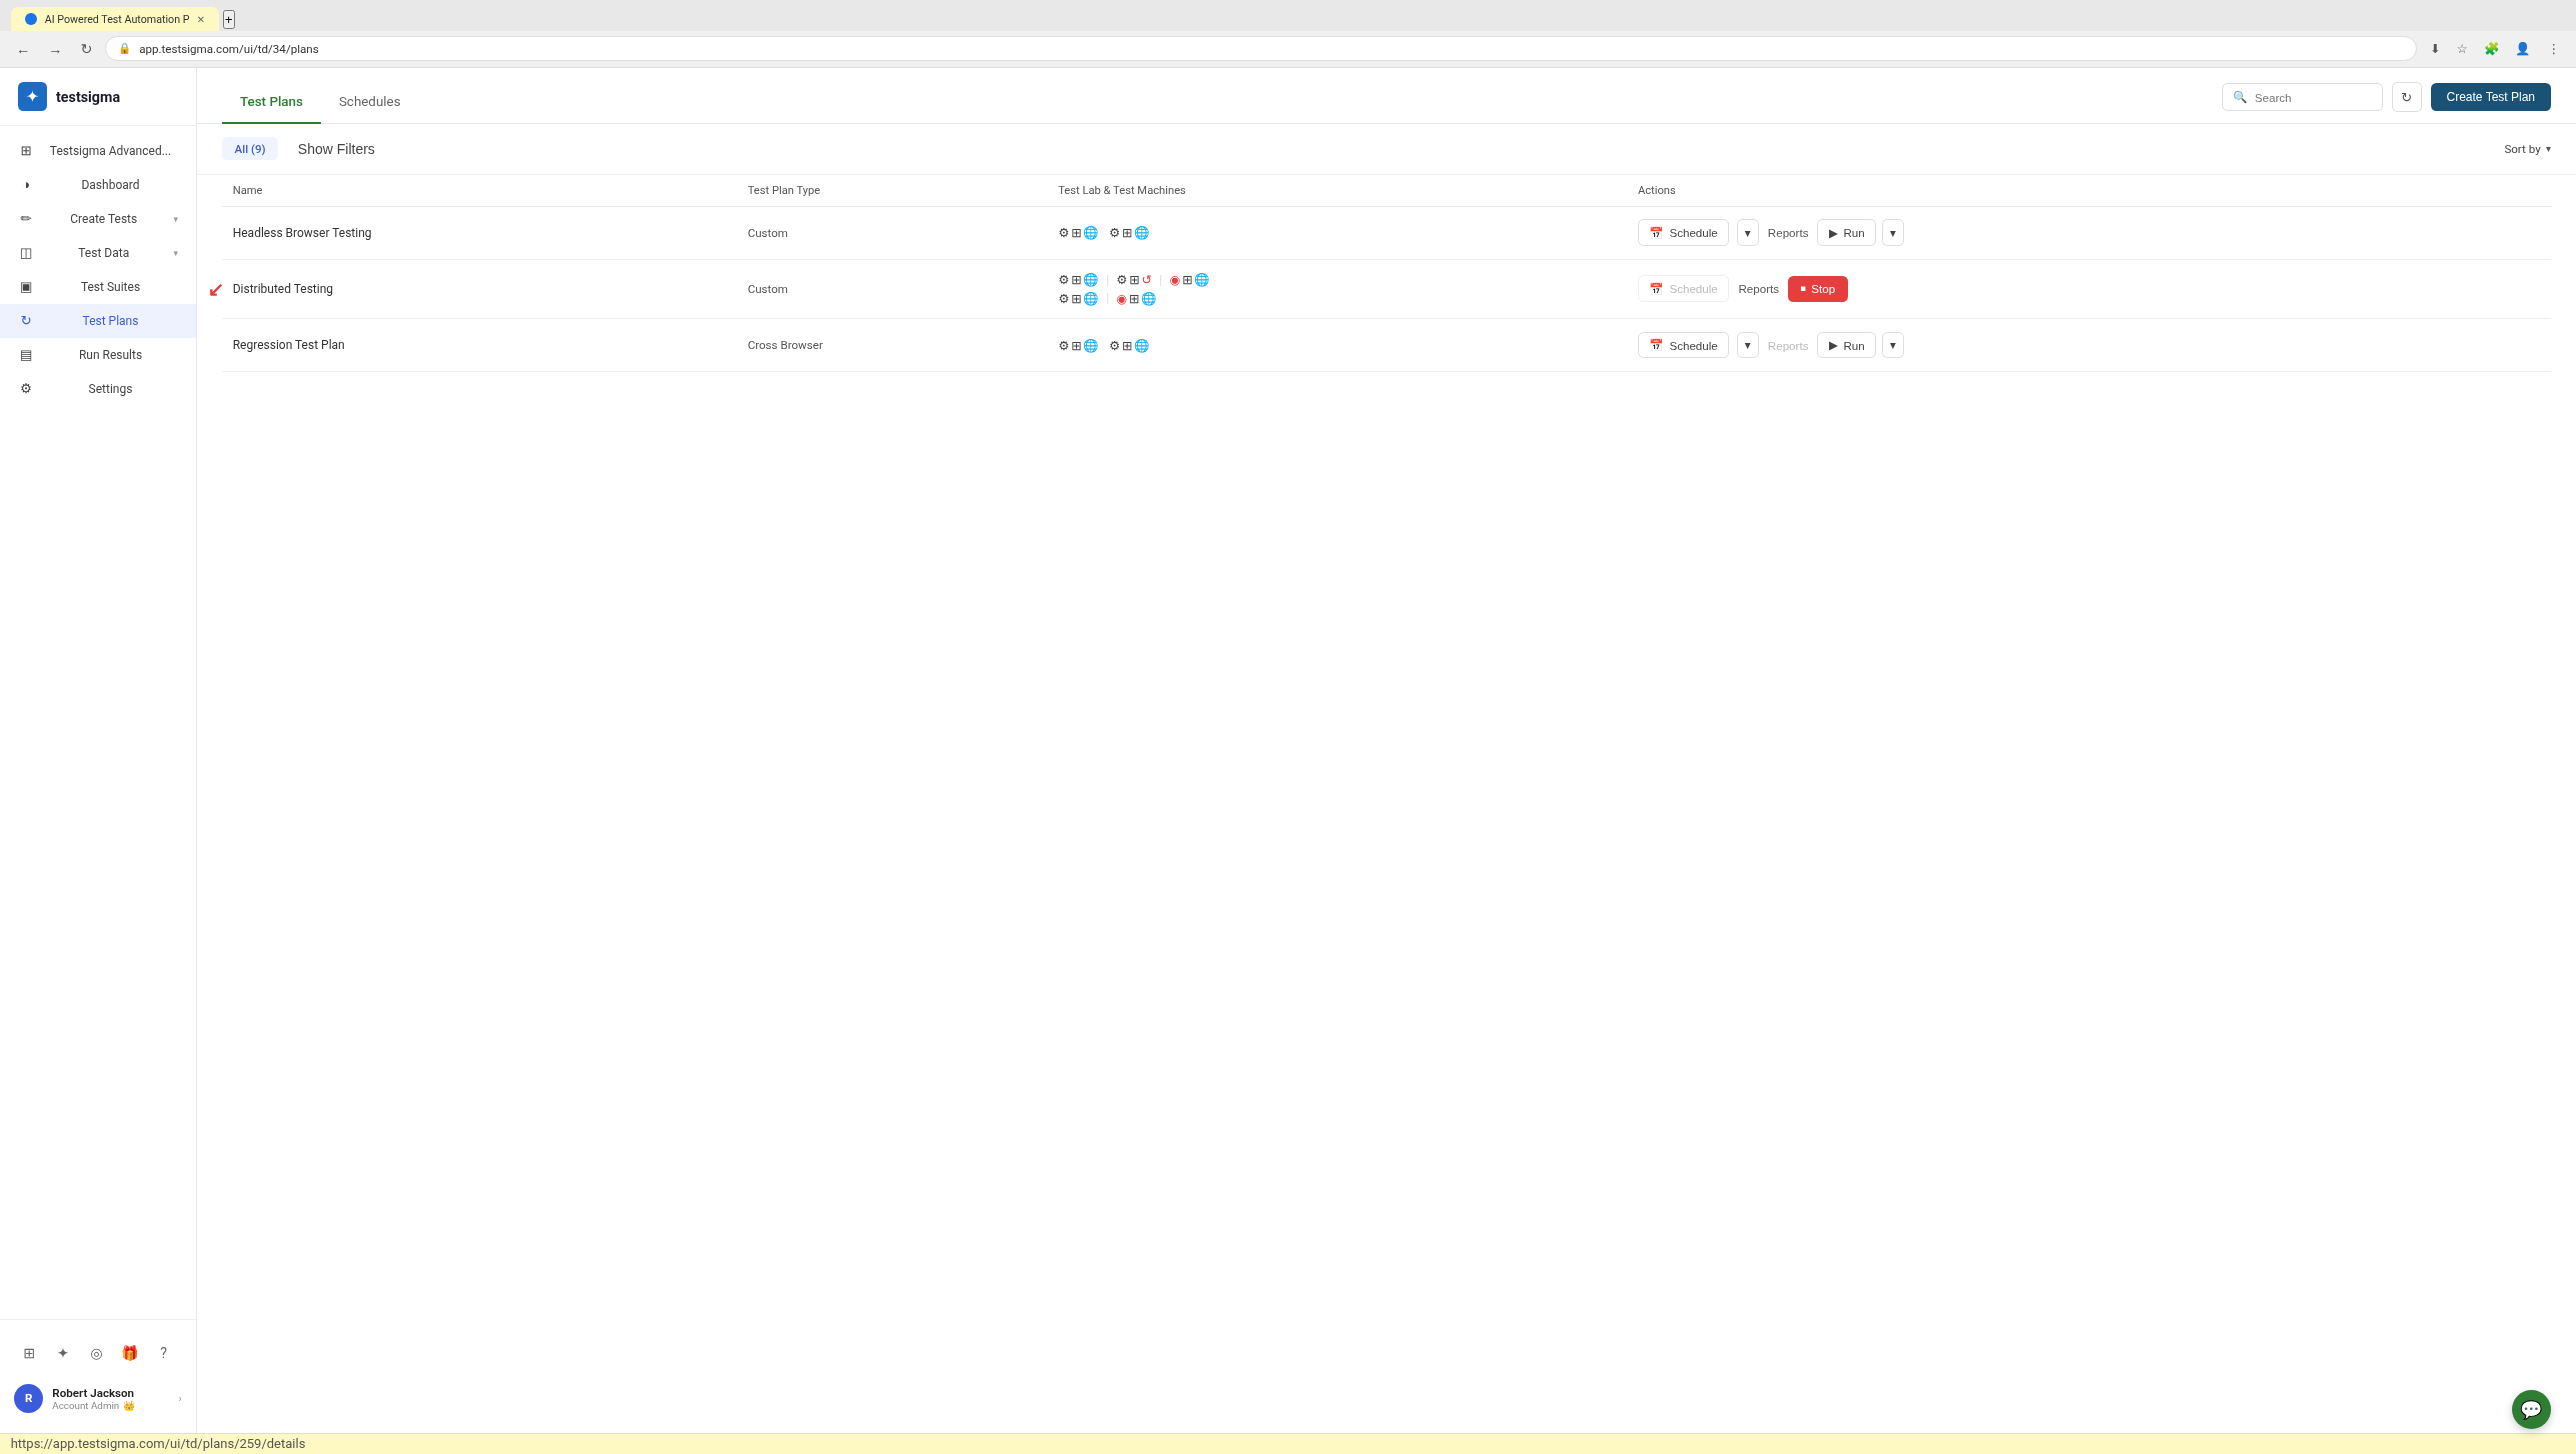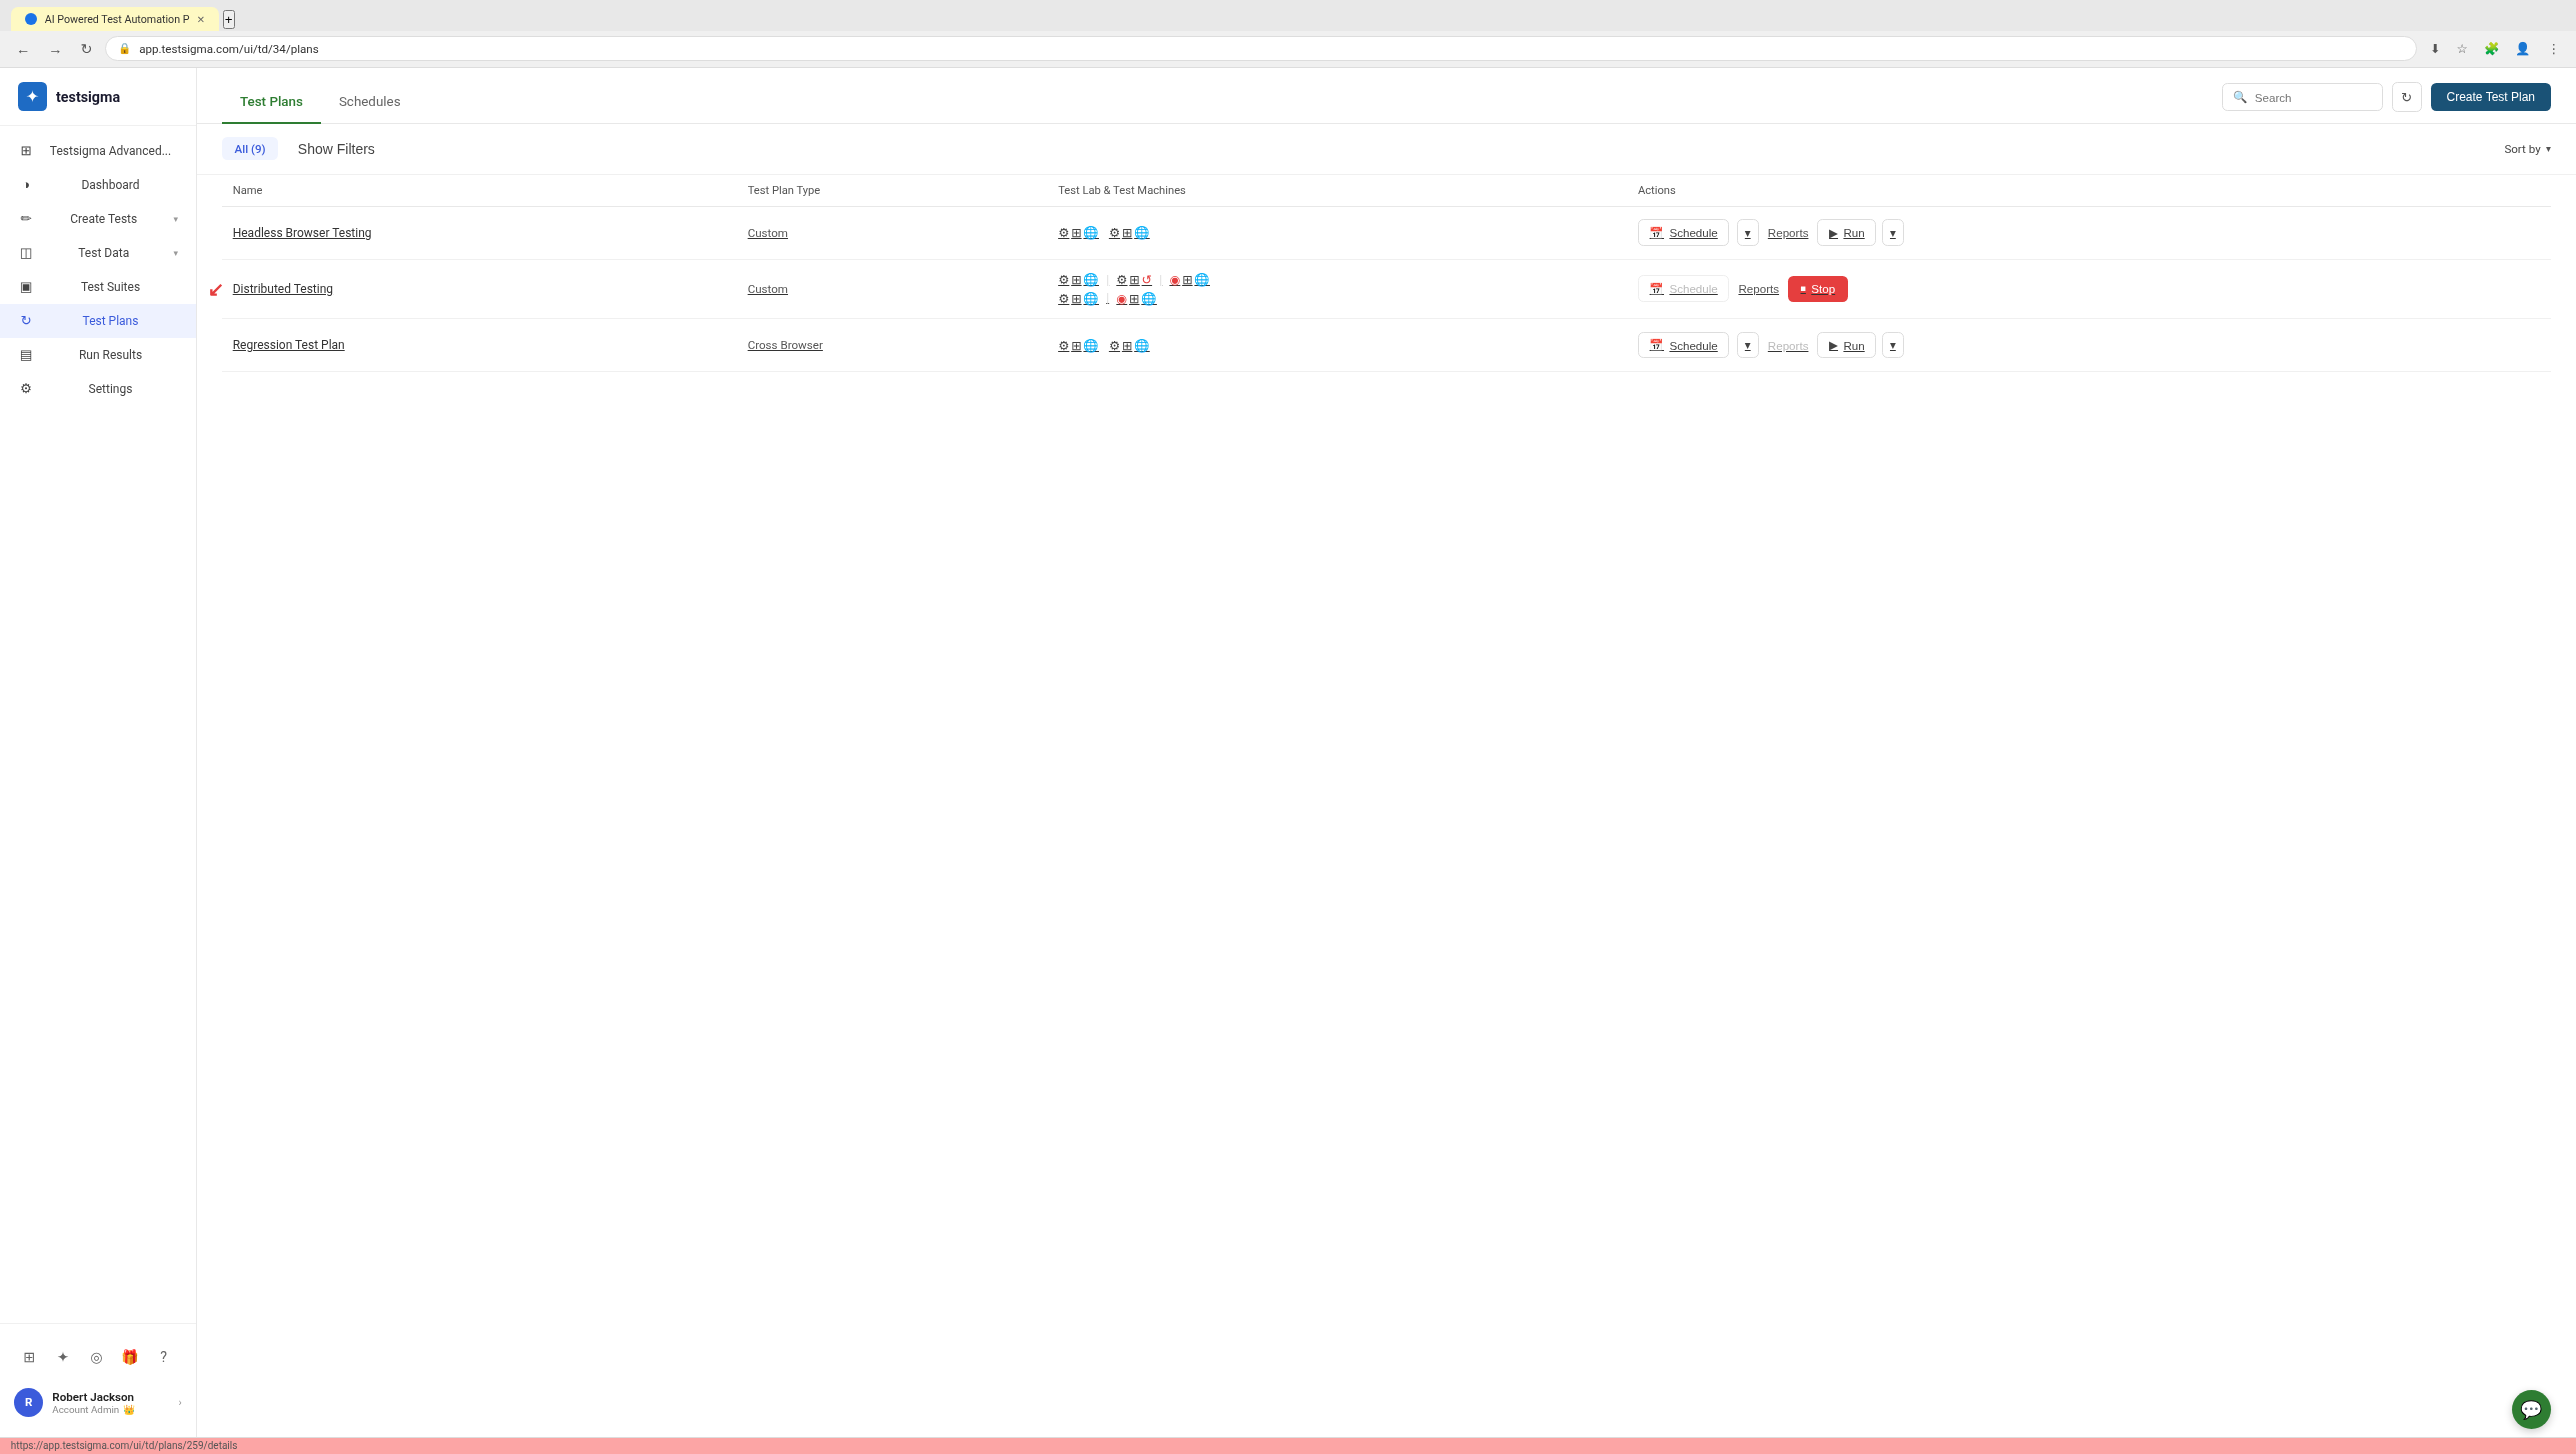--- a/index.html
+++ b/index.html
@@ -63,21 +63,21 @@
     .all-badge { background: #f0f4ff; color: #3b5bdb; border-radius: 5.4px; padding: 4.5px 12.5px; font-size: 11.6px; font-weight: 500; cursor: pointer; }
     .show-filters-btn { color: #444; font-size: 14px; cursor: pointer; background: none; border: none; padding: 4.5px 9px; }
     .sort-by { display: flex; align-items: center; gap: 5.4px; color: #444; font-size: 11.6px; cursor: pointer; }
     .sort-arrow { font-size: 9.8px; color: #555; }
 
     
     .table-container { flex: 1; overflow-y: auto; padding: 0 25px; }
     table { width: 100%; border-collapse: collapse; }
     thead th { text-align: left; font-size: 11.2px; font-weight: 400; color: #555; padding: 9px 10.7px; border-bottom: 0.9px solid #e8e8e8; }
     tbody tr { border-bottom: 0.9px solid #f0f0f0; }
-    tbody td { padding: 12.5px 10.7px; font-size: 12px; color: #333; vertical-align: middle; text-decoration: underline; }
+    tbody td { padding: 12.5px 10.7px; font-size: 12px; color: #333; vertical-align: middle; }
     .row-name { font-size: 12px; color: #333; }
     .row-type { font-size: 11.6px; color: #555; }
     .machine-icons { display: flex; flex-wrap: wrap; gap: 2.7px; align-items: center; }
     .machine-group { display: flex; align-items: center; gap: 1.8px; margin-right: 7.2px; }
     .machine-icon { font-size: 12.5px; color: #444; }
     .actions-cell { display: flex; align-items: center; gap: 5.4px; }
     .schedule-btn { display: flex; align-items: center; gap: 5.4px; border: 0.9px solid #ddd; border-radius: 5.4px; padding: 5.4px 10.7px; font-size: 11.6px; color: #444; cursor: pointer; background: #fff; }
     .schedule-btn.disabled { color: #bbb; border-color: #eee; }
     .schedule-btn .cal-icon { font-size: 11.6px; }
     .schedule-dropdown { border: 0.9px solid #ddd; border-radius: 5.4px; padding: 5.4px 7.2px; cursor: pointer; background: #fff; color: #444; font-size: 11.6px; margin-left: 1.8px; }
@@ -85,21 +85,21 @@
     .reports-btn.disabled { color: #bbb; cursor: default; }
     .run-btn { display: flex; align-items: center; gap: 5.4px; border: 0.9px solid #ddd; border-radius: 5.4px; padding: 5.4px 10.7px; font-size: 11.6px; color: #444; cursor: pointer; background: #fff; }
     .run-dropdown { border: 0.9px solid #ddd; border-radius: 5.4px; padding: 5.4px 7.2px; cursor: pointer; background: #fff; color: #444; font-size: 11.6px; }
     .stop-btn { display: flex; align-items: center; gap: 5.4px; background: #e53e3e; color: #fff; border: none; border-radius: 5.4px; padding: 6.3px 12.5px; font-size: 11.6px; font-weight: 500; cursor: pointer; }
     .stop-icon { font-size: 10.7px; }
 
     
     .chat-fab { position: fixed; bottom: 25px; right: 25px; width: 39px; height: 39px; background: #2e7d32; border-radius: 50%; display: flex; align-items: center; justify-content: center; cursor: pointer; color: #fff; font-size: 18px; box-shadow: 0 2.7px 9px rgba(0,0,0,0.2); z-index: 100; }
 
     
-    .status-bar { background: #fca5a5; padding: 2.7px 10.7px; font-size: 10px; color: #555; border-top: 0.9px solid #ddd; }
+    .status-bar { background: #fef9c3; padding: 2.7px 10.7px; font-size: 13px; color: #555; border-top: 0.9px solid #ddd; }
   </style>
 </head>
 <body>
 
 <div class="browser-chrome">
   <div class="browser-tab-bar">
     <div class="browser-tab">
       <span class="tab-favicon" style="background:#1a73e8; width:12.5px; height:12.5px; border-radius:50%; display:inline-block;"></span>
       <span>AI Powered Test Automation P</span>
       <span class="tab-close">✕</span>

